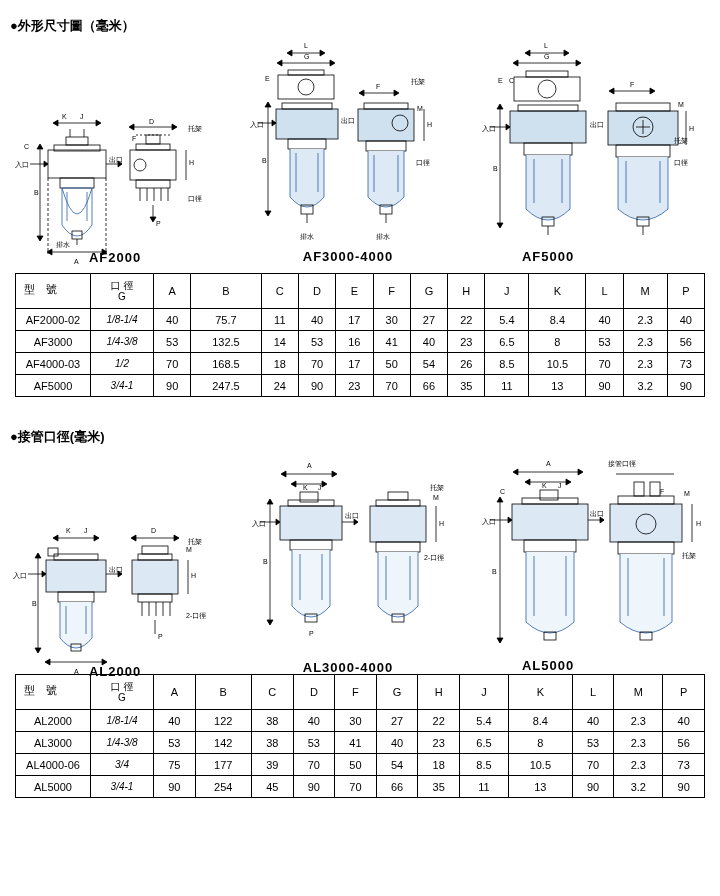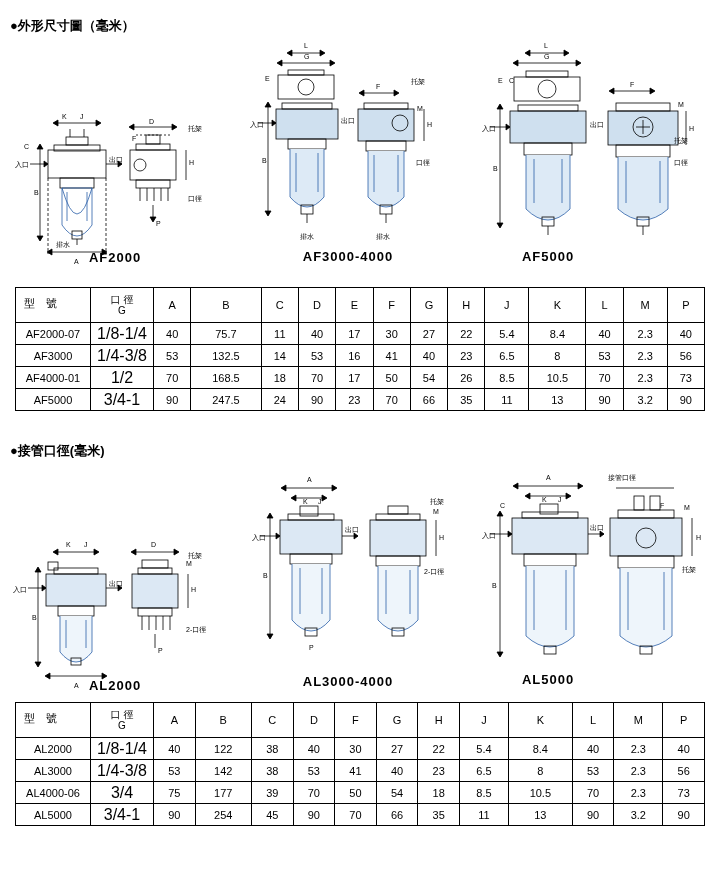--- a/index.html
+++ b/index.html
@@ -29,36 +29,36 @@
     text-align:center;
     font-size:13px;
     font-weight:bold;
     letter-spacing:1px;
   }
   svg{display:block;}
   
   table.spec{
     border-collapse:collapse;
     width:690px;
-    margin:14px auto;
+    margin:0 auto;
     font-size:11px;
     padding-left:24px;
   }
   table.spec th, table.spec td{
     border:1px solid #000;
     text-align:center;
     height:21px;
     padding:0 2px;
     font-weight:normal;
   }
   table.spec thead th{height:34px;}
   th.model{width:74px;}
   th.bore{width:62px;}
   td.model-cell{font-size:11px;}
-  td.bore-cell{font-size:16px;}
+  td.bore-cell{font-size:10px;font-style:italic;}
 </style>
 </head>
 <body>
 
 <div class="section">
   <div class="sec-title">●外形尺寸圖（毫米）</div>
 
   <div class="draw-row">
 
     <div class="fig" style="left:10px;top:10px;width:210px;height:220px;">
@@ -291,21 +291,21 @@
         <th>H</th>
         <th>J</th>
         <th>K</th>
         <th>L</th>
         <th>M</th>
         <th>P</th>
       </tr>
     </thead>
     <tbody>
       <tr>
-        <td class="model-cell">AF2000-07</td>
+        <td class="model-cell">AF2000-02</td>
         <td class="bore-cell">1/8-1/4</td>
         <td>40</td>
         <td>75.7</td>
         <td>11</td>
         <td>40</td>
         <td>17</td>
         <td>30</td>
         <td>27</td>
         <td>22</td>
         <td>5.4</td>
@@ -325,21 +325,21 @@
         <td>41</td>
         <td>40</td>
         <td>23</td>
         <td>6.5</td>
         <td>8</td>
         <td>53</td>
         <td>2.3</td>
         <td>56</td>
       </tr>
       <tr>
-        <td class="model-cell">AF4000-01</td>
+        <td class="model-cell">AF4000-03</td>
         <td class="bore-cell">1/2</td>
         <td>70</td>
         <td>168.5</td>
         <td>18</td>
         <td>70</td>
         <td>17</td>
         <td>50</td>
         <td>54</td>
         <td>26</td>
         <td>8.5</td>

